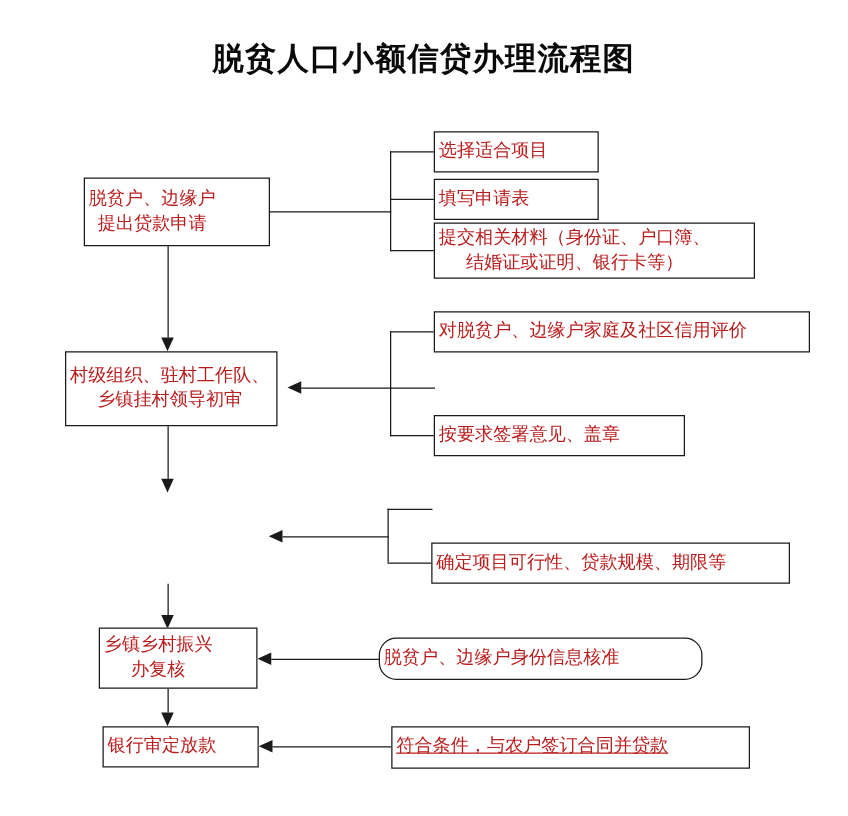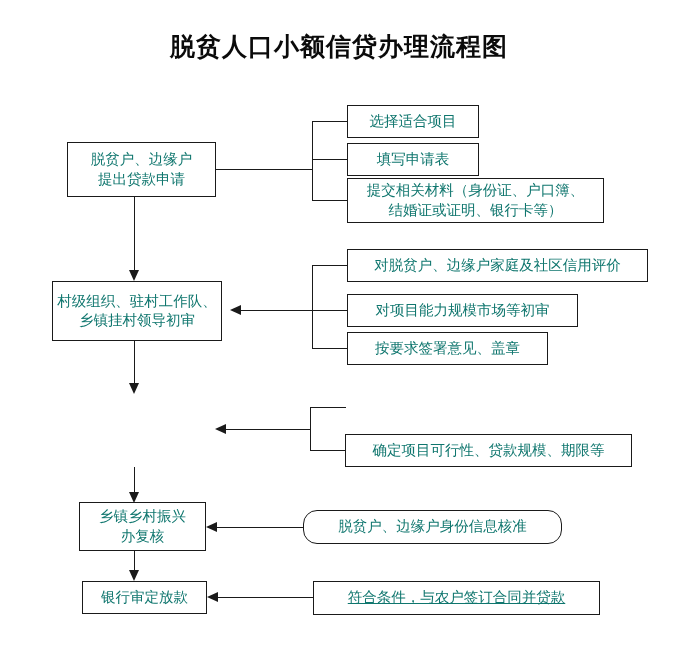--- a/index.html
+++ b/index.html
@@ -33,23 +33,23 @@
     white-space: nowrap;
   }
   
   .node {
     position: absolute;
     box-sizing: border-box;
     border: 1.3px solid #1a1a1a;
     background: #ffffff;
     display: flex;
     align-items: center;
-    justify-content: center;
+    justify-content: flex-start;
     text-align: center;
-    color: #0f766e;
+    color: #b91c1c;
     font-size: 14.5px;
     line-height: 1.32;
     padding: 1px 3px;
   }
   .node .txt {
     display: block;
     white-space: pre-line;
   }
   
   .hline {
@@ -157,23 +157,20 @@
 
   <div class="node" style="left:347px; top:178px; width:257px; height:45px;">
     <span class="txt">提交相关材料（身份证、户口簿、
 结婚证或证明、银行卡等）</span>
   </div>
 
   <div class="node" style="left:347px; top:249px; width:301px; height:33px;">
     <span class="txt">对脱贫户、边缘户家庭及社区信用评价</span>
   </div>
 
-  <div class="node" style="left:347px; top:294px; width:231px; height:33px;">
-    <span class="txt">对项目能力规模市场等初审</span>
-  </div>
 
   <div class="node" style="left:347px; top:332px; width:201px; height:33px;">
     <span class="txt">按要求签署意见、盖章</span>
   </div>
 
 
   <div class="node" style="left:345px; top:434px; width:287px; height:33px;">
     <span class="txt">确定项目可行性、贷款规模、期限等</span>
   </div>
 

